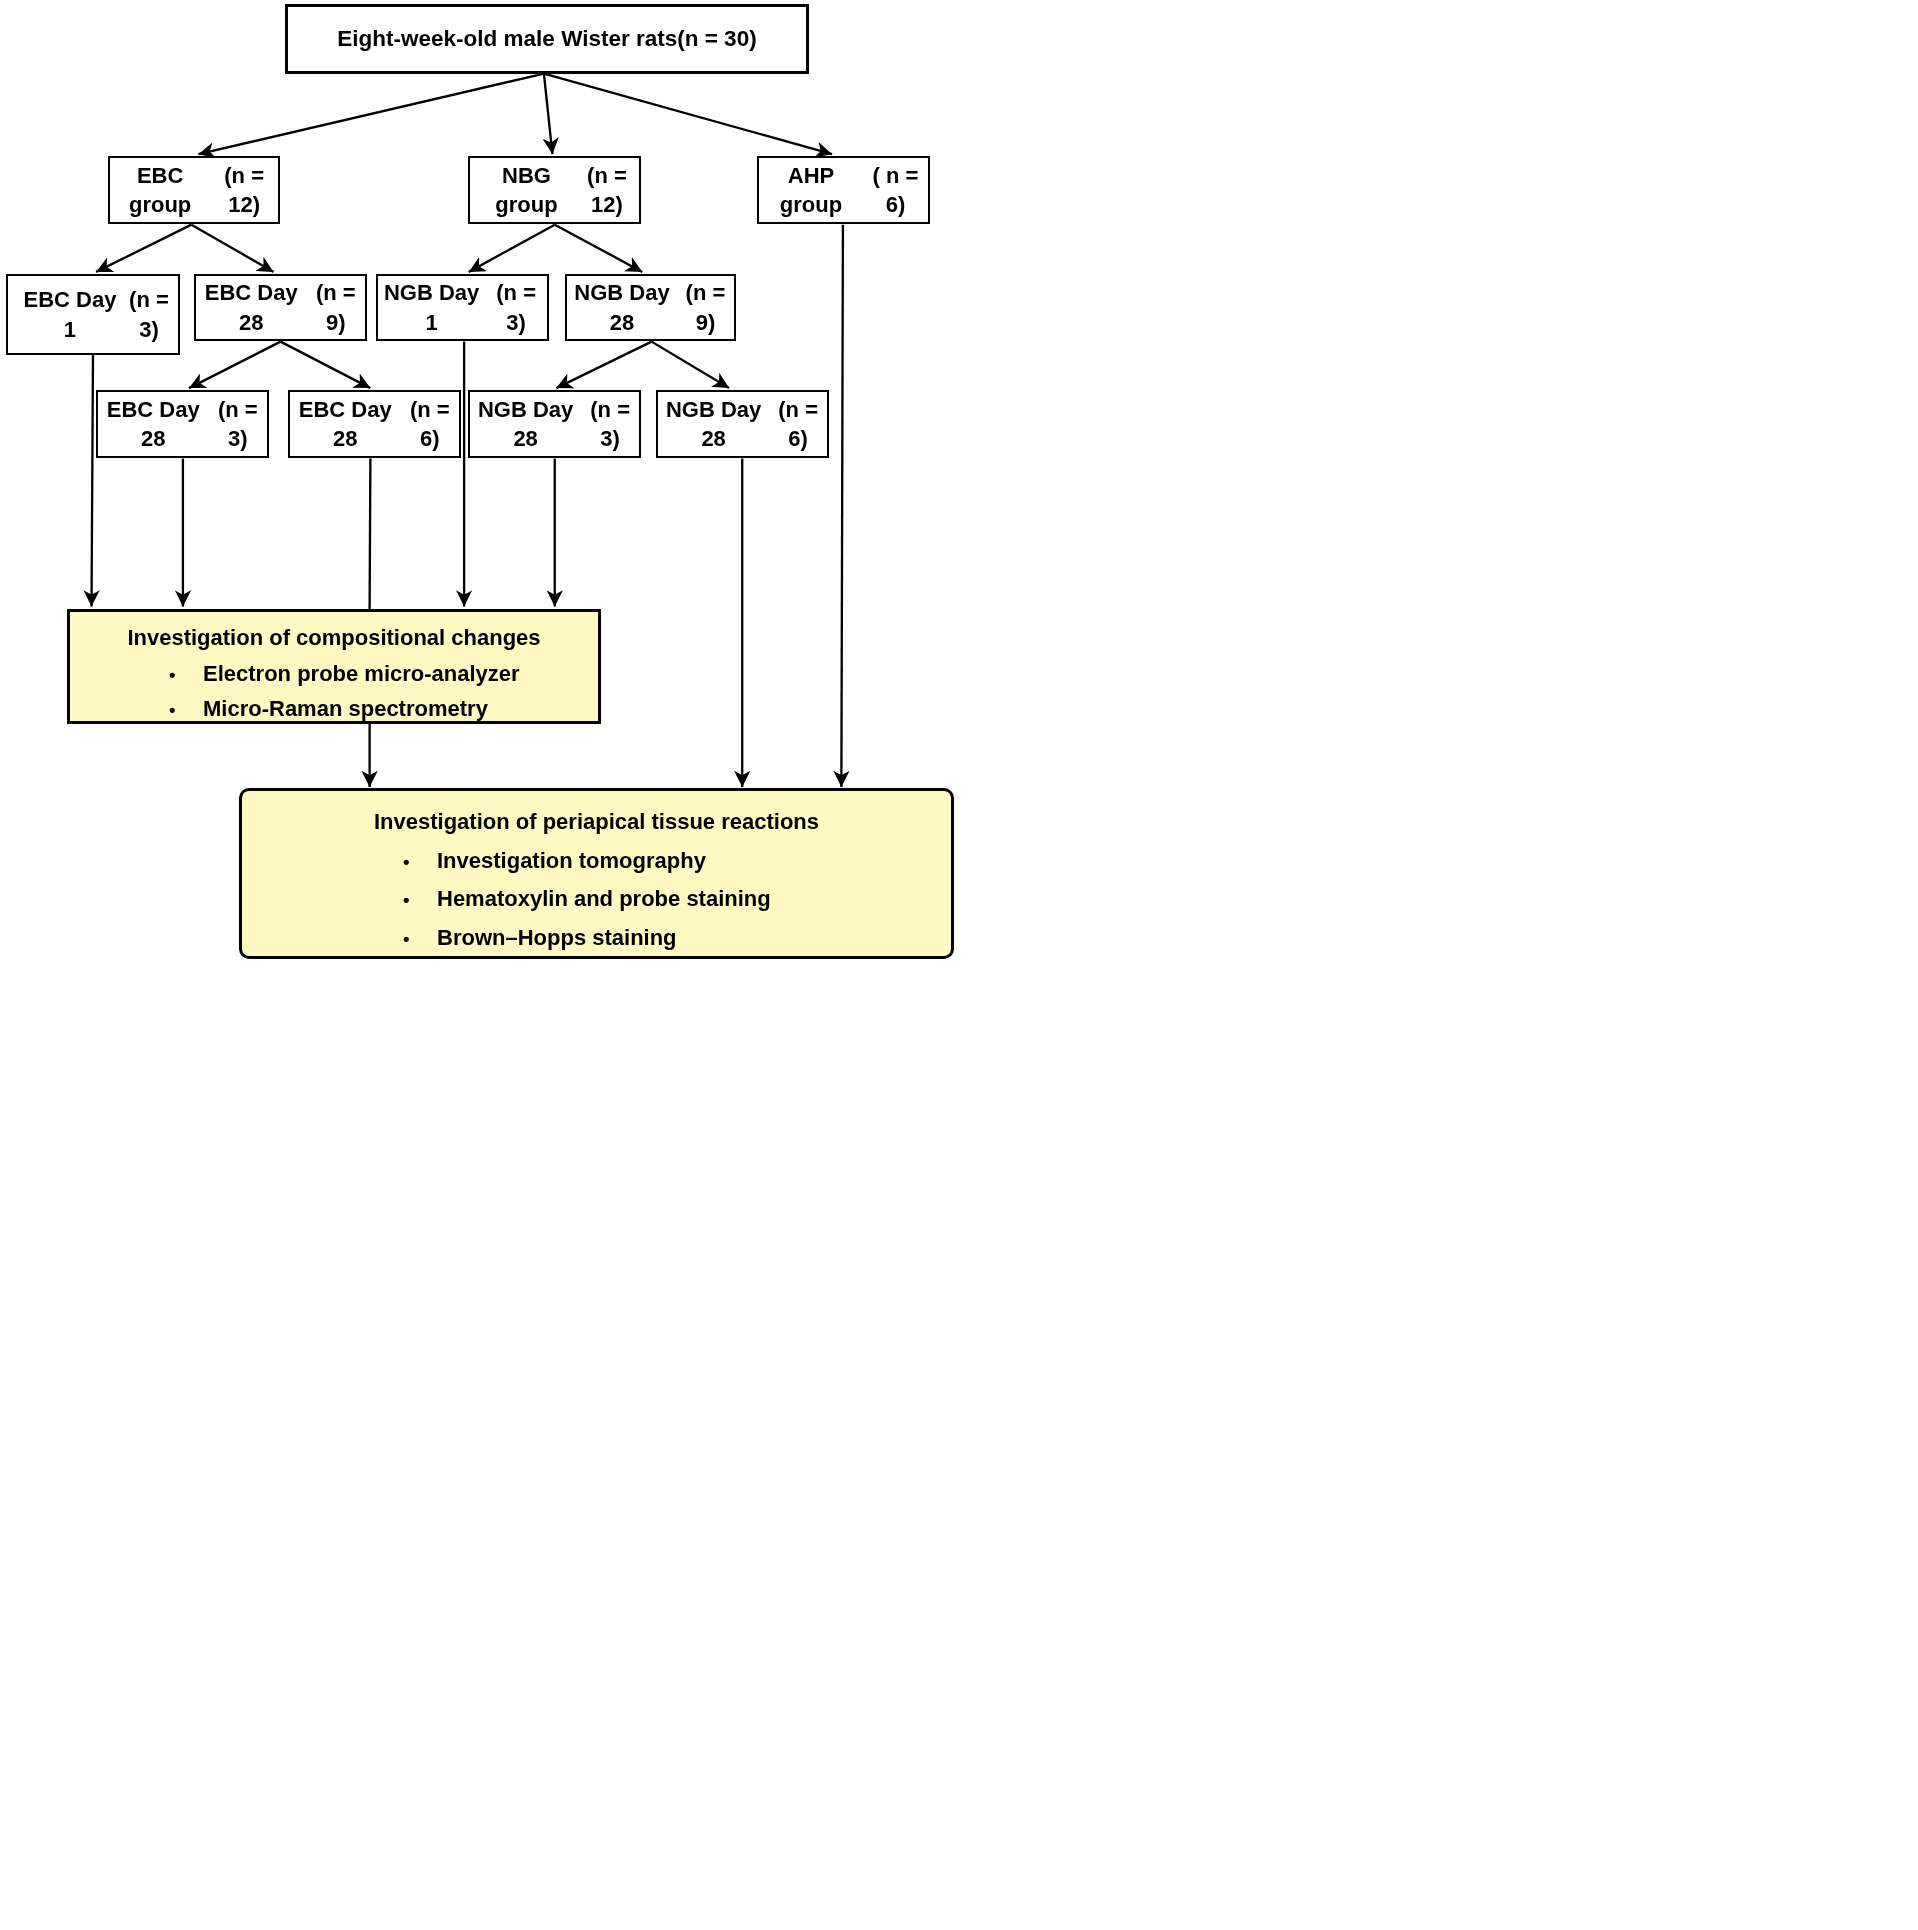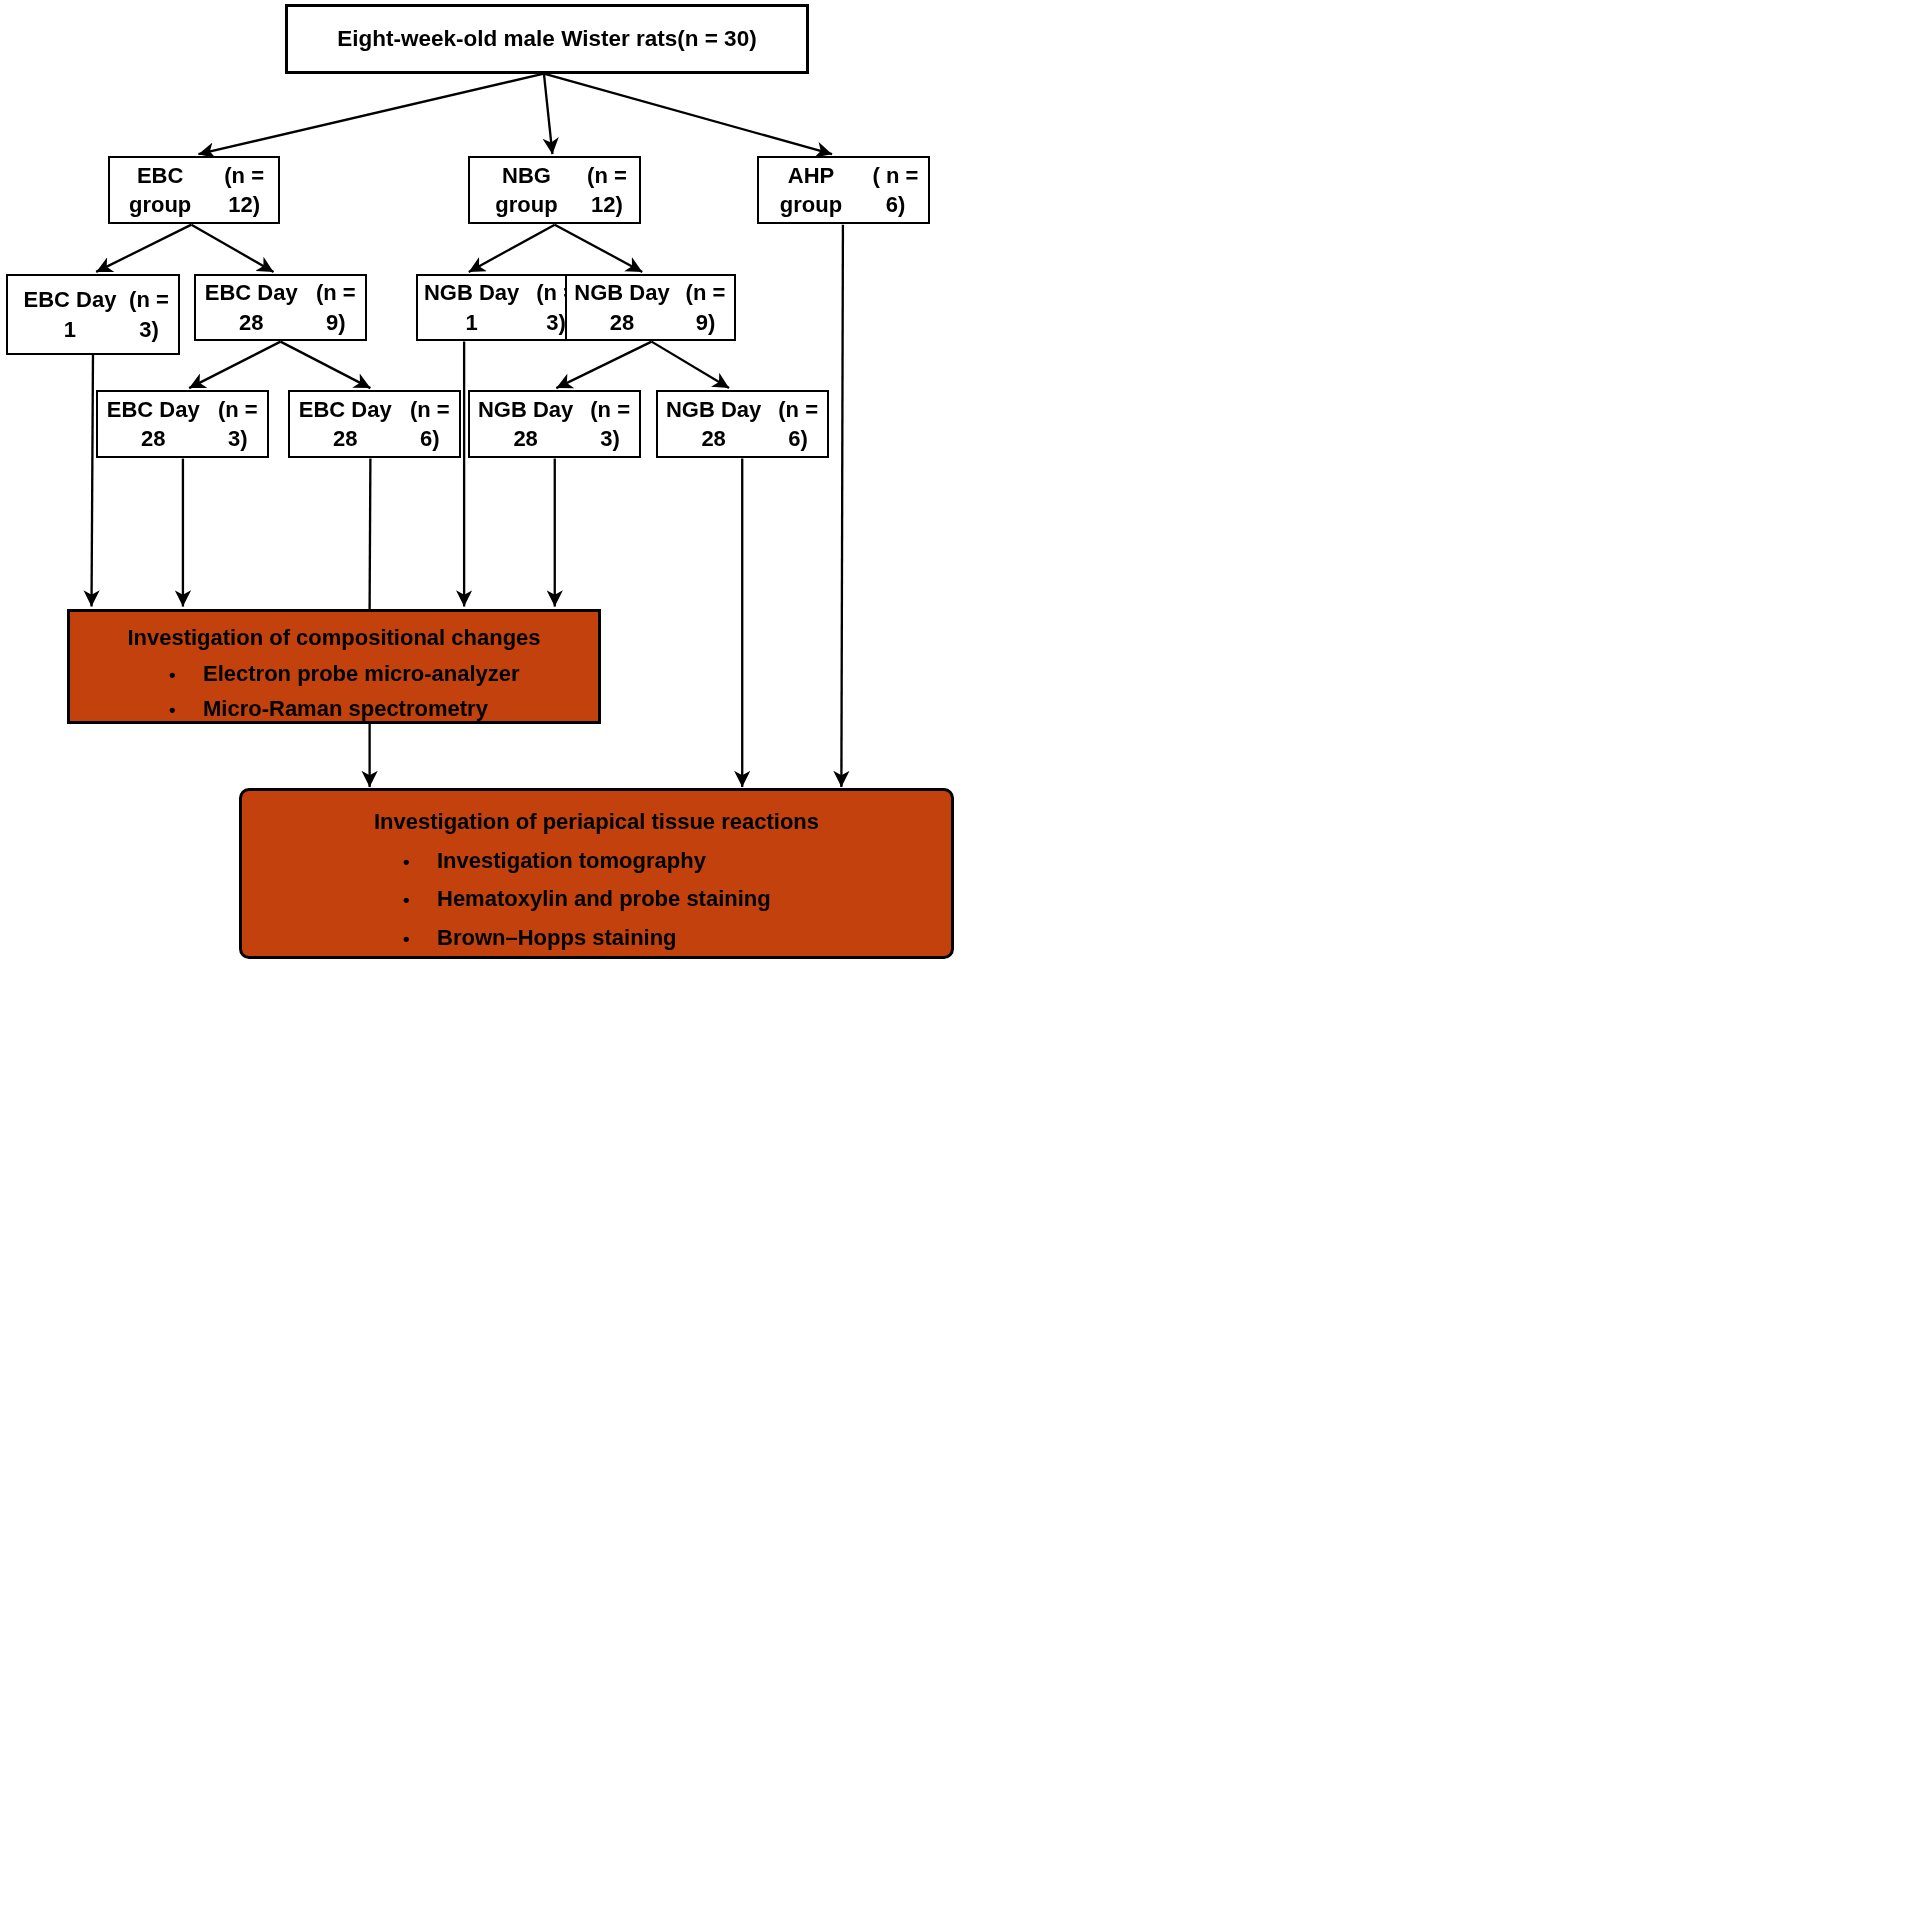--- a/index.html
+++ b/index.html
@@ -36,21 +36,21 @@
     font-weight: 700;
     font-size: 22px;
     line-height: 1.32;
     z-index: 2;
   }
   .node.root { border-width: 3.1px; font-size: 22.5px; }
   .bignode {
     position: absolute;
     box-sizing: border-box;
     border: 3.1px solid #000000;
-    background: #c2410c;
+    background: #fef9c3;
     font-weight: 700;
     font-size: 22px;
     z-index: 2;
   }
   .bignode .btitle {
     text-align: center;
     margin-top: 11px;
     line-height: 1.25;
   }
   .bignode .brow {
@@ -126,21 +126,21 @@
   <div class="node" style="left:6.2px; top:274px; width:174px; height:81px;padding-left:12px;">
     <div>EBC Day 1</div>
     <div>(n = 3)</div>
   </div>
 
   <div class="node" style="left:194px; top:274px; width:173px; height:67px;">
     <div>EBC Day 28</div>
     <div>(n = 9)</div>
   </div>
 
-  <div class="node" style="left:376px; top:274px; width:173px; height:67px;margin-left:40px;">
+  <div class="node" style="left:376px; top:274px; width:173px; height:67px;">
     <div>NGB Day 1</div>
     <div>(n = 3)</div>
   </div>
 
   <div class="node" style="left:565px; top:274px; width:171px; height:67px;">
     <div>NGB Day 28</div>
     <div>(n = 9)</div>
   </div>
 
   <div class="node" style="left:96px; top:390px; width:173px; height:68px;">

